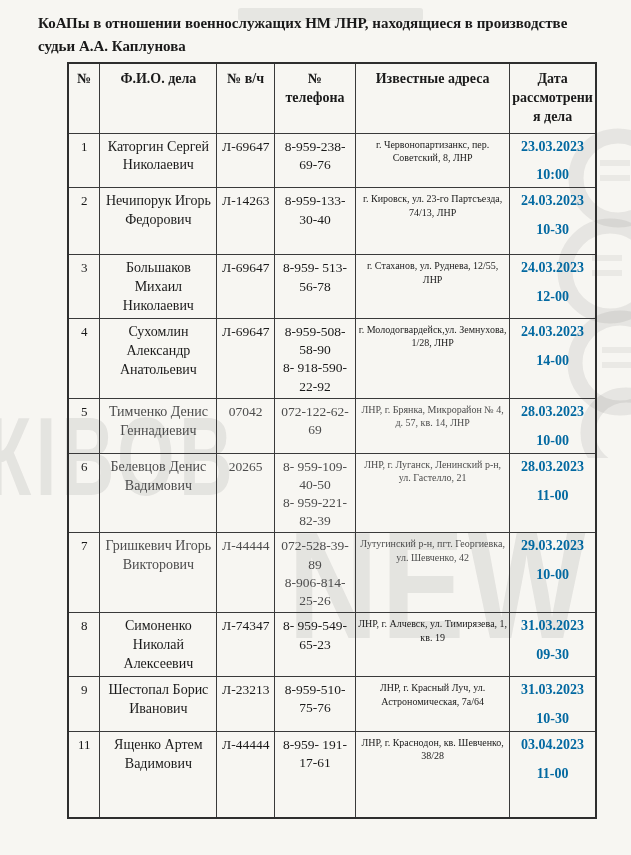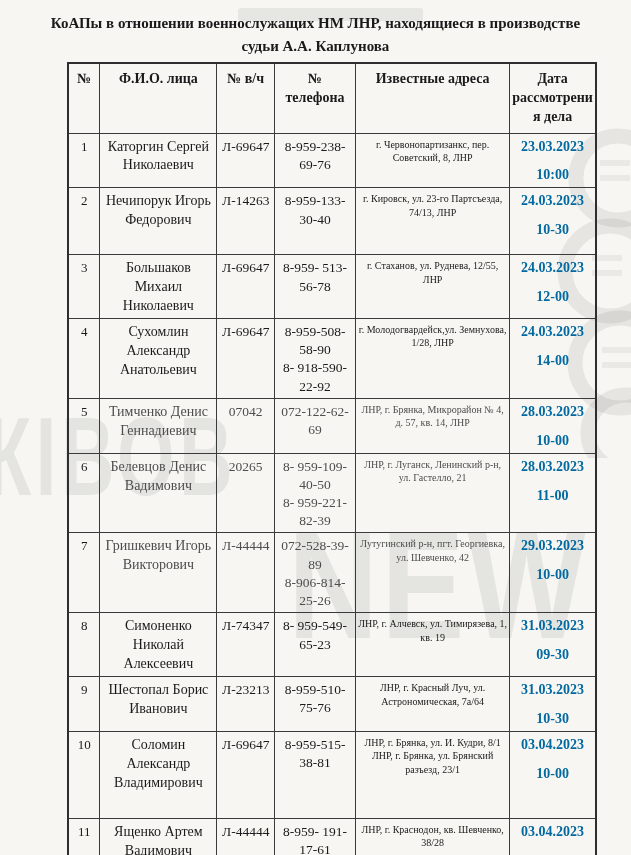--- a/index.html
+++ b/index.html
@@ -32,21 +32,21 @@
     color: rgba(70,70,70,0.10);
     transform: scaleX(0.82); transform-origin: left top;
     white-space: nowrap;
   }
   .wm-rings { top: 128px; left: 540px; }
   
   .title {
     position: absolute; z-index: 2;
     top: 12px; left: 50%; transform: translateX(-50%);
     width: 555px;
-    text-align: center;
+    text-align: left;
     font-weight: bold; font-size: 15px; line-height: 1.55;
   }
   
   table.case-table {
     position: absolute; z-index: 1;
     left: 67px; top: 62px; width: 530px;
     border-collapse: collapse; table-layout: fixed;
     background: transparent;
   }
   .case-table th, .case-table td {
@@ -119,21 +119,21 @@
     <col class="col-num">
       <col class="col-name">
       <col class="col-unit">
     <col class="col-phone">
       <col class="col-address">
       <col class="col-date">
   </colgroup>
   <thead>
     <tr>
       <th class="col-num">№</th>
-      <th class="col-name">Ф.И.О. лица</th>
+      <th class="col-name">Ф.И.О. дела</th>
       <th class="col-unit">№ в/ч</th>
       <th class="col-phone">№ телефона</th>
       <th class="col-address">Известные адреса</th>
       <th class="col-date">Дата рассмотрения дела</th>
     </tr>
   </thead>
   <tbody>
       <tr>
         <td class="col-num">1</td>
         <td class="col-name">Каторгин Сергей Николаевич</td>
@@ -230,32 +230,20 @@
         <td class="col-name">Шестопал Борис Иванович</td>
         <td class="col-unit">Л-23213</td>
         <td class="col-phone">8-959-510-75-76</td>
         <td class="col-address">ЛНР, г. Красный Луч, ул. Астрономическая, 7а/64</td>
         <td class="col-date">
           <div class="date-line">31.03.2023</div>
           <div class="time-line">10-30</div>
         </td>
       </tr>
       <tr>
-        <td class="col-num">10</td>
-        <td class="col-name">Соломин Александр Владимирович</td>
-        <td class="col-unit">Л-69647</td>
-        <td class="col-phone">8-959-515-38-81</td>
-        <td class="col-address">ЛНР, г. Брянка, ул. И. Кудри, 8/1
-ЛНР, г. Брянка, ул. Брянский разъезд, 23/1</td>
-        <td class="col-date">
-          <div class="date-line">03.04.2023</div>
-          <div class="time-line">10-00</div>
-        </td>
-      </tr>
-      <tr>
         <td class="col-num">11</td>
         <td class="col-name">Ященко Артем Вадимович</td>
         <td class="col-unit">Л-44444</td>
         <td class="col-phone">8-959- 191-17-61</td>
         <td class="col-address">ЛНР, г. Краснодон, кв. Шевченко, 38/28</td>
         <td class="col-date">
           <div class="date-line">03.04.2023</div>
           <div class="time-line">11-00</div>
         </td>
       </tr>

